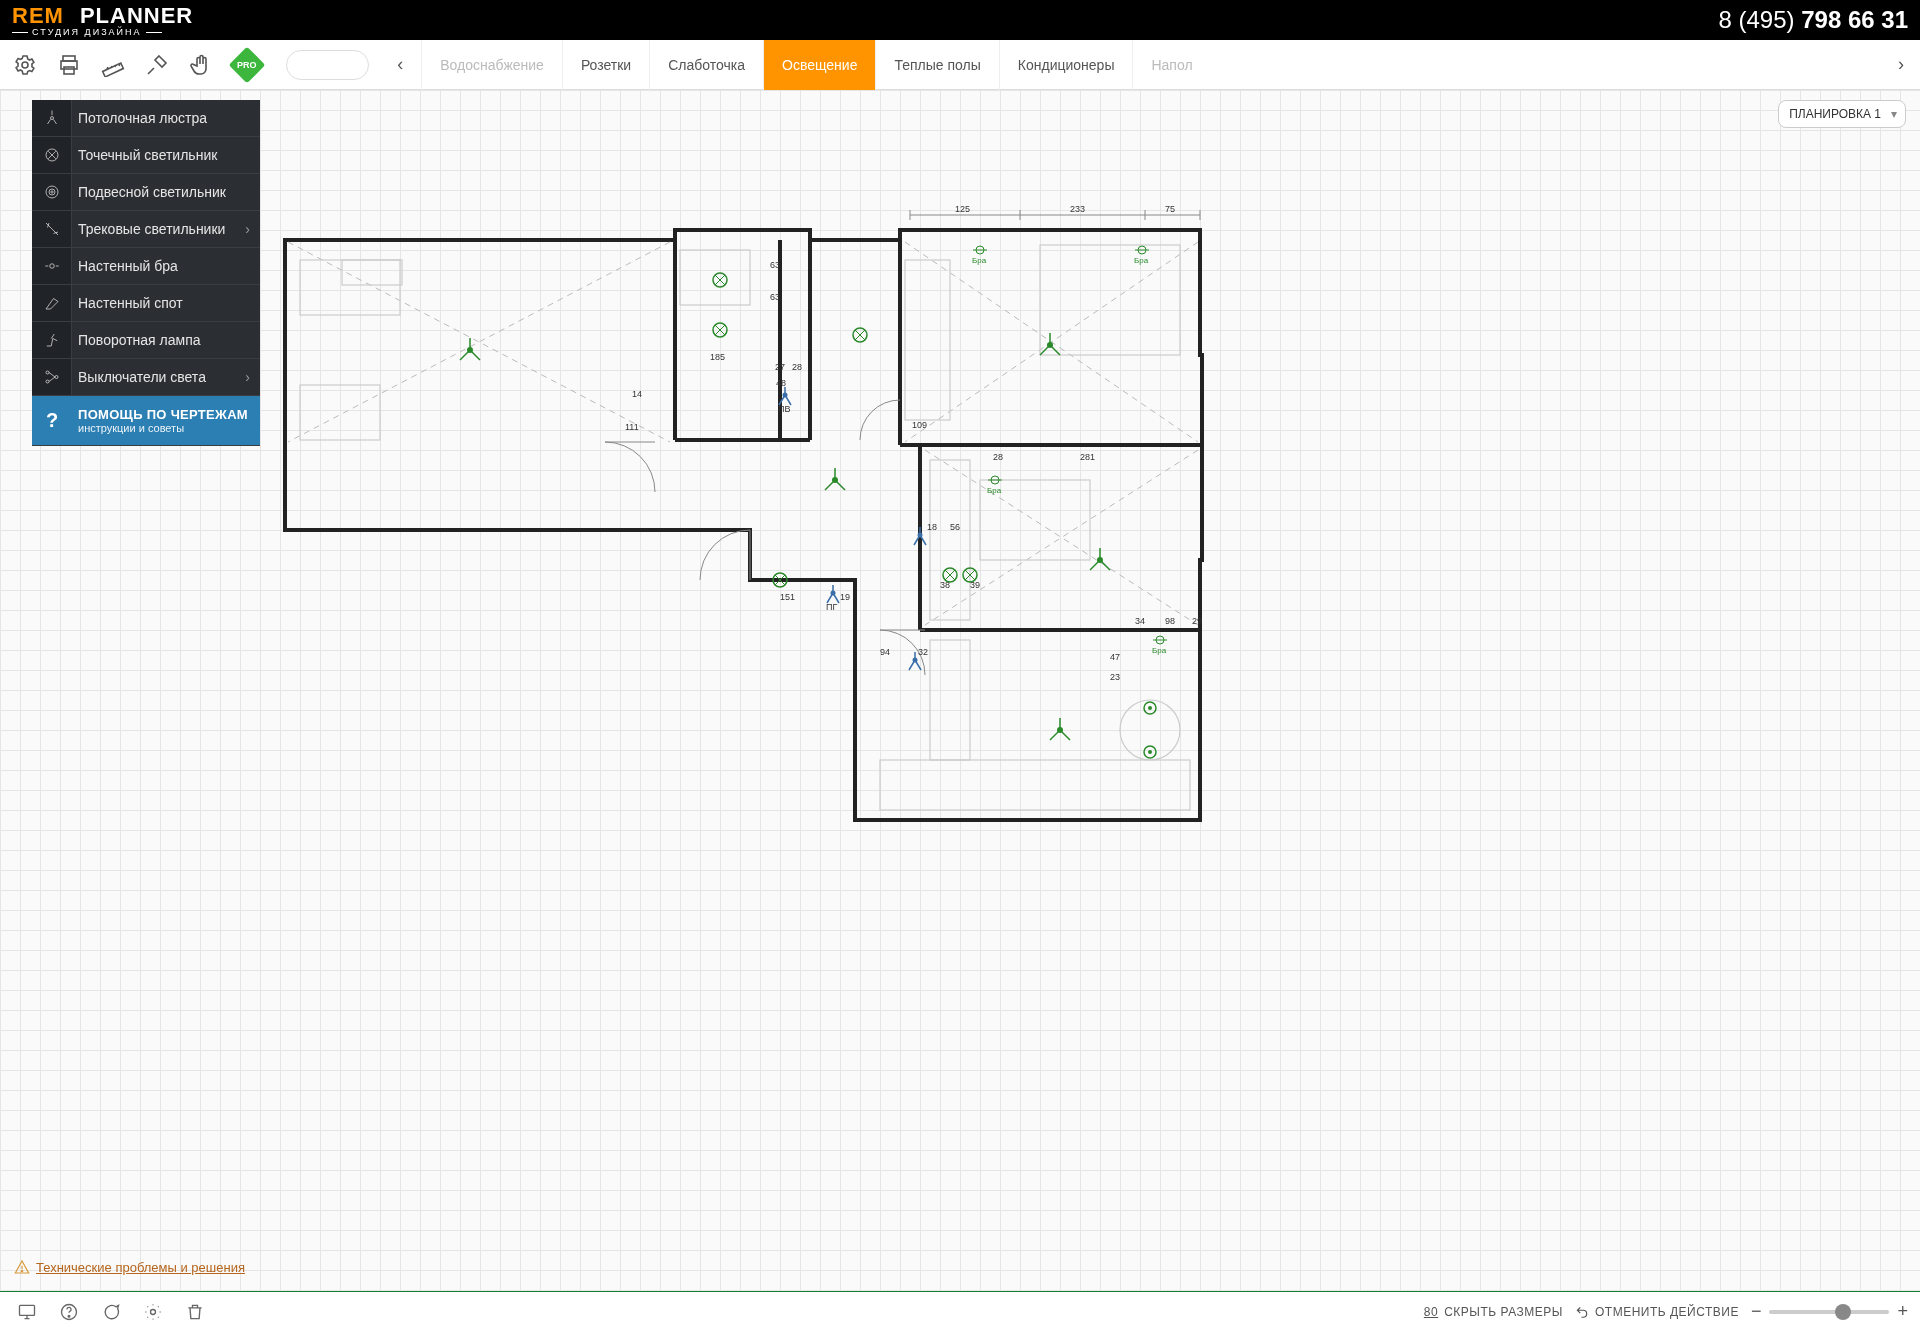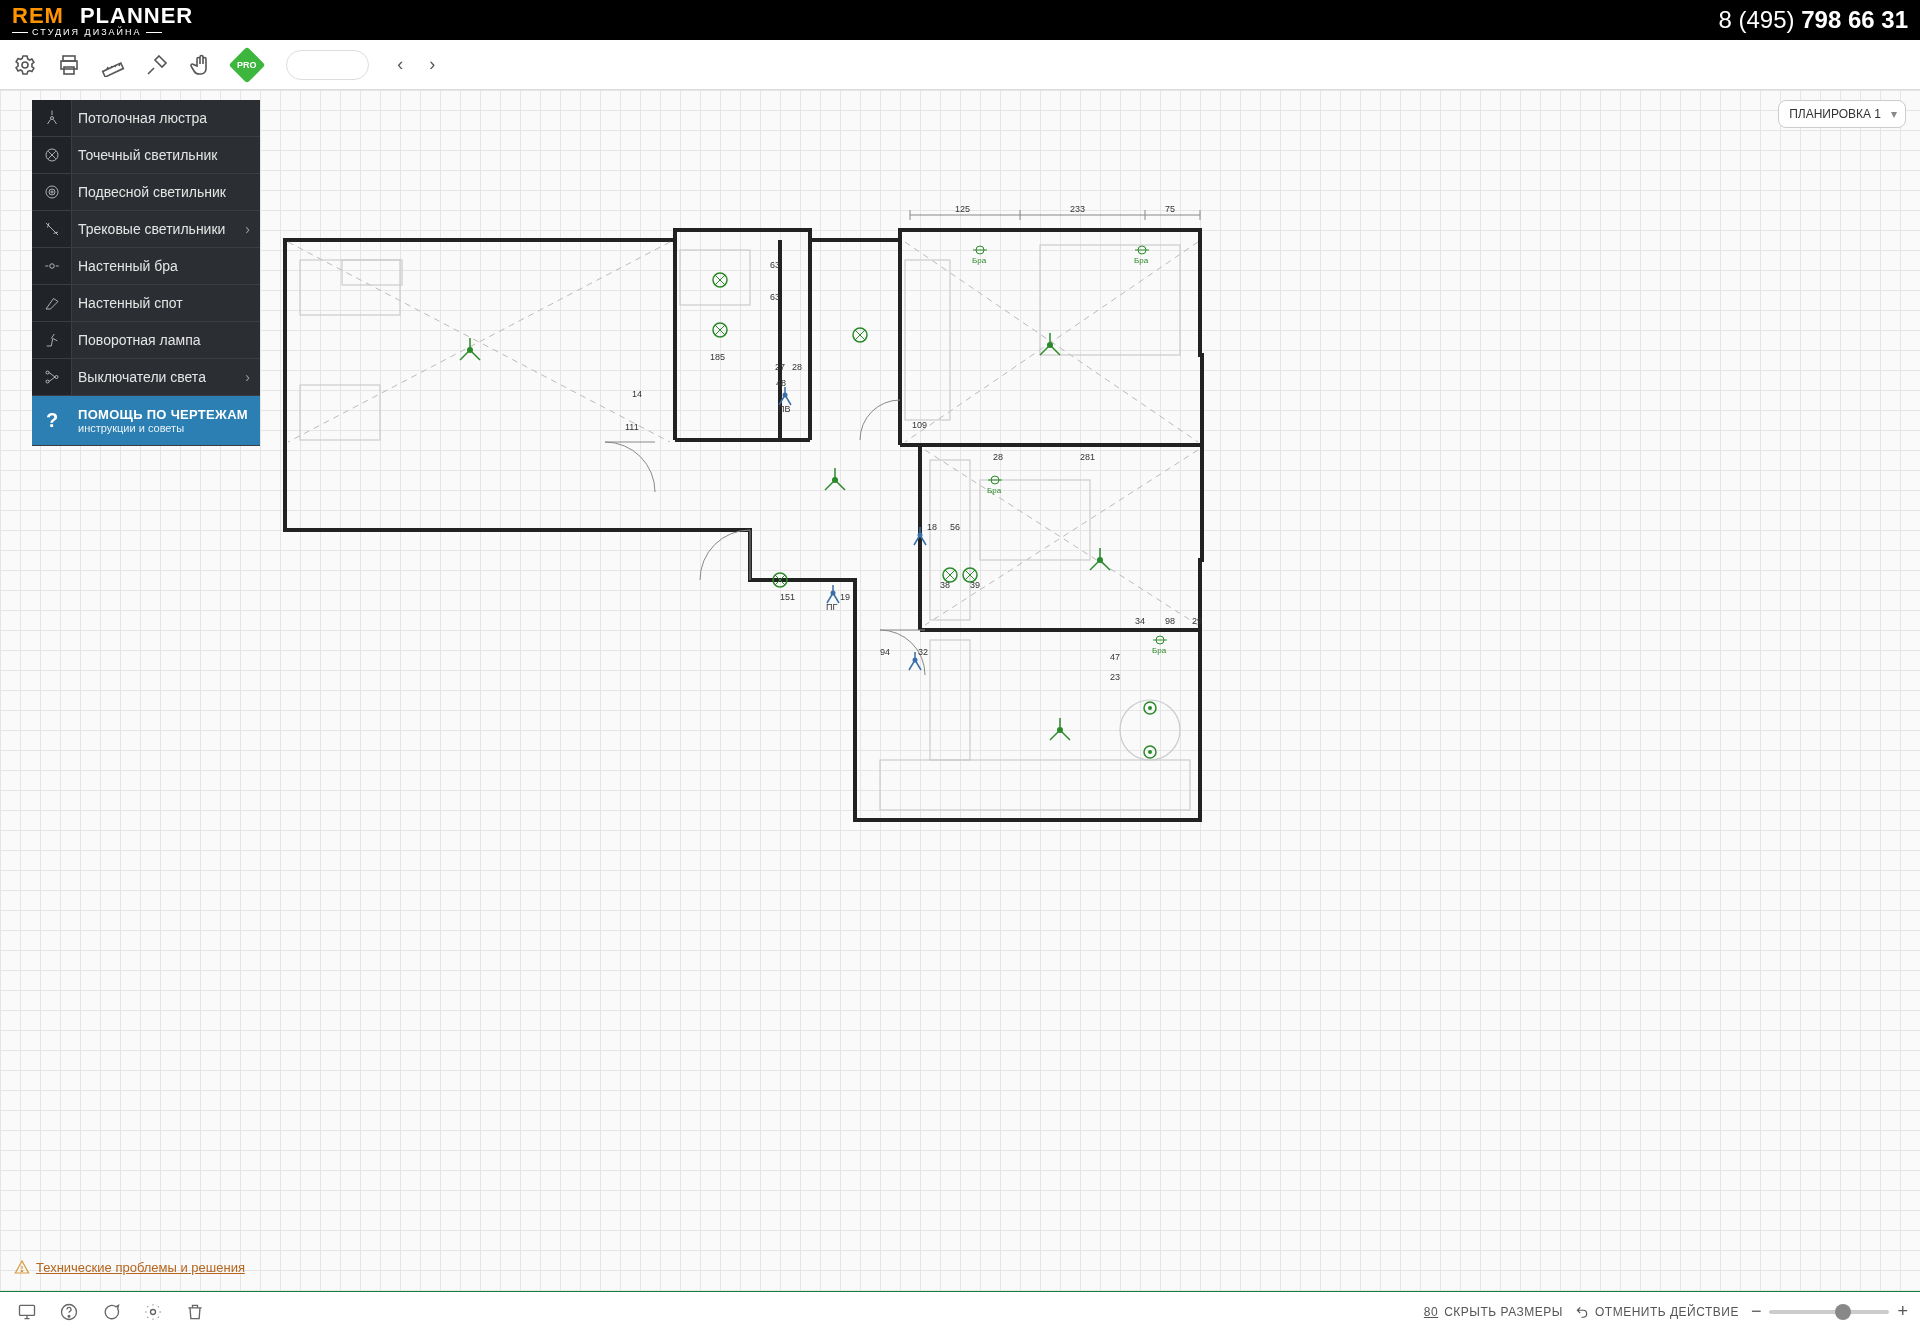--- a/index.html
+++ b/index.html
@@ -123,20 +123,29 @@
   <div class="pro-badge">
       <span>PRO</span>
     </div>
 
   <div class="view-toggle">
     <div class="on">2D</div>
     <div>3D</div>
   </div>
 
   <div class="arrow-btn">‹</div>
+  <div class="tabs">
+    <div class="tab faded">Водоснабжение</div>
+    <div class="tab">Розетки</div>
+    <div class="tab">Слаботочка</div>
+    <div class="tab active">Освещение</div>
+    <div class="tab">Теплые полы</div>
+    <div class="tab">Кондиционеры</div>
+    <div class="tab faded">Напол</div>
+  </div>
   <div class="arrow-btn">›</div>
 </div>
 
 <div class="main">
 
   <div class="layout-select">ПЛАНИРОВКА 1</div>
 
   <div class="side-panel">
     <div class="sp-item">
       <span class="ic">

